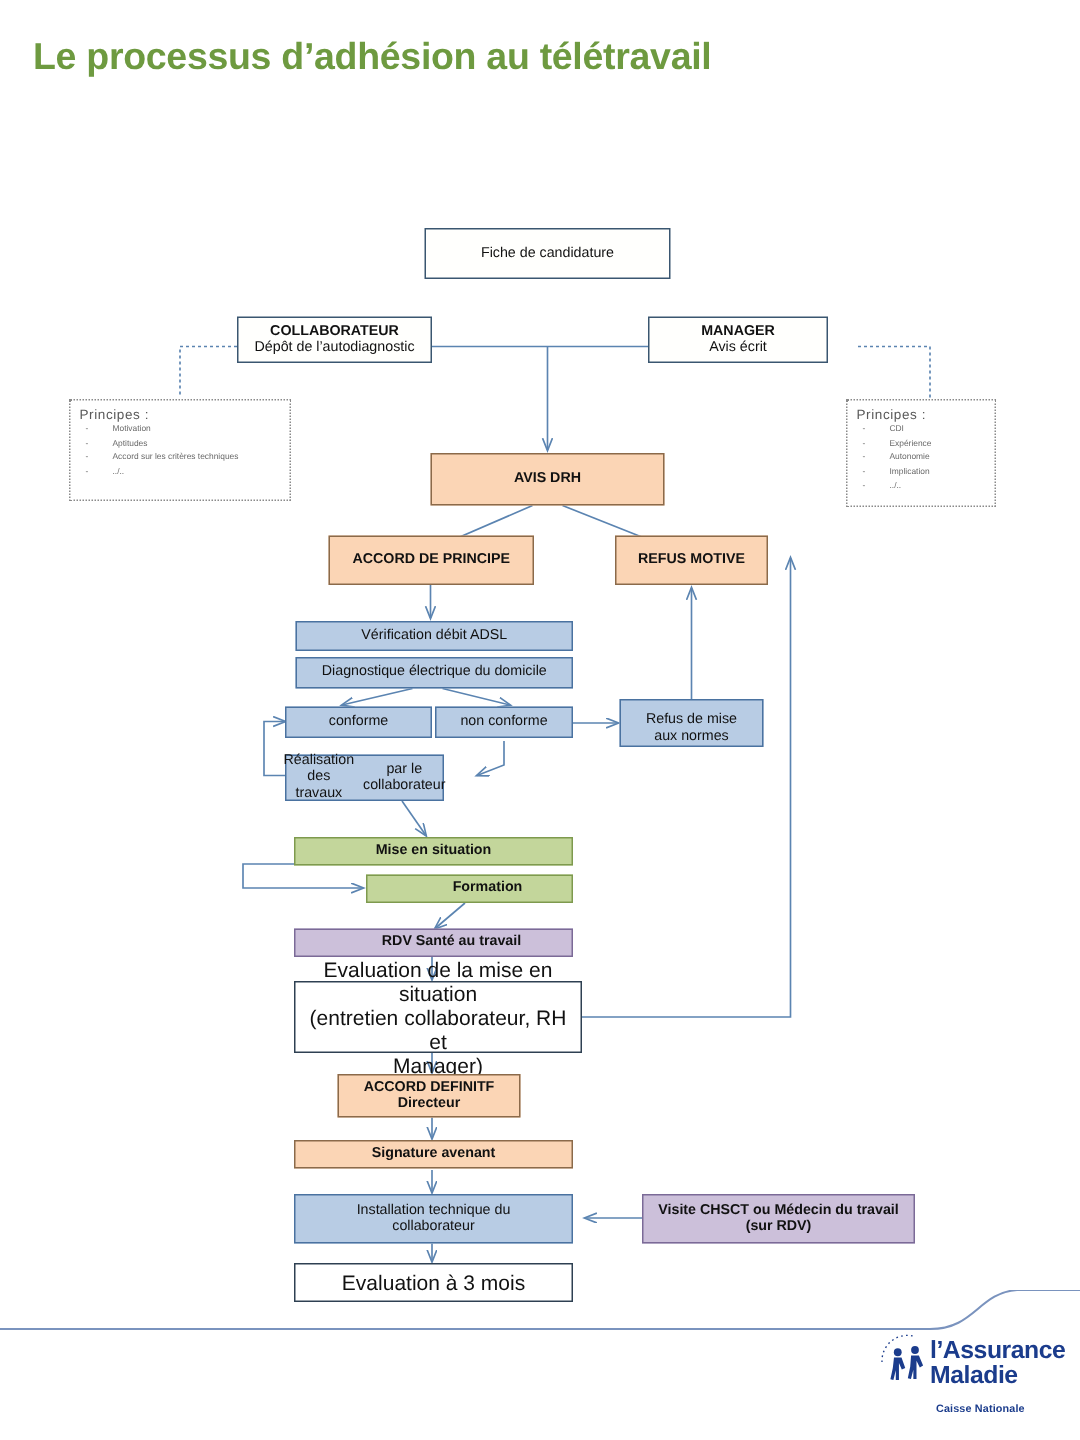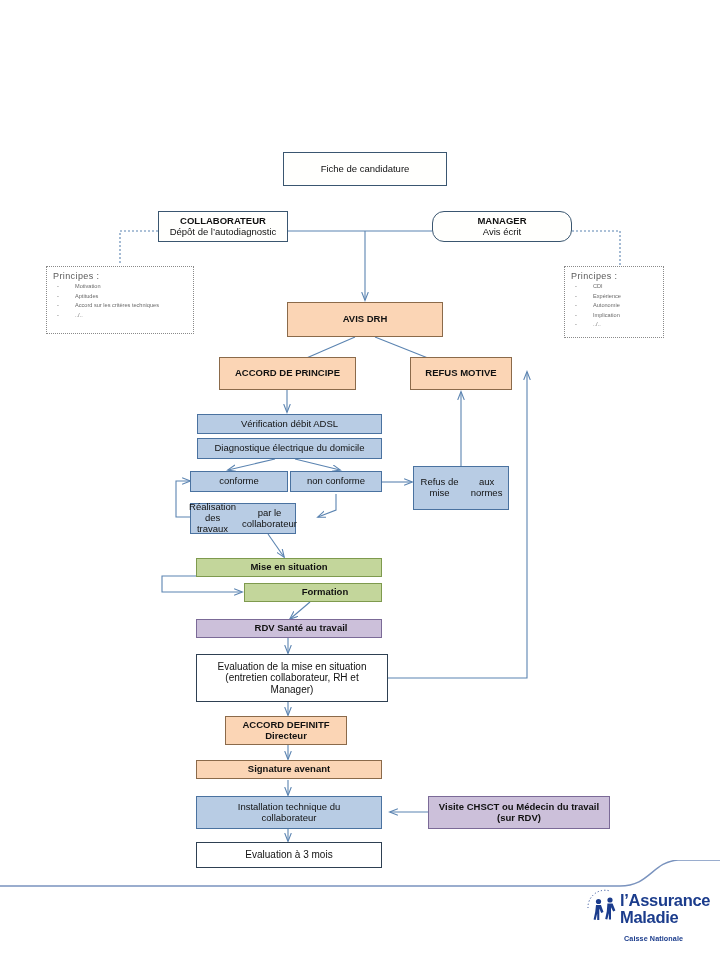--- a/index.html
+++ b/index.html
@@ -28,21 +28,21 @@
     line-height:1.15;
     border:1px solid #41719C;
     background:#FFFFFE;
   }
   .node span{display:block;padding:0 3px;}
   .n-plain{background:#FFFFFD;border:1px solid #3A5670;font-size:9.5px;}
   .n-orange{background:#FBD5B5;border:1px solid #8B6A4A;font-weight:bold;font-size:9.5px;}
   .n-blue{background:#B8CCE4;border:1px solid #4A72A0;font-size:9.5px;}
   .n-green{background:#C3D69B;border:1px solid #7E9A4E;font-weight:bold;font-size:9.5px;}
   .n-purple{background:#CCC0DA;border:1px solid #7B6A97;font-weight:bold;font-size:9.5px;}
-  .n-white{background:#FFFFFF;border:1px solid #2E4052;font-size:10px;}
+  .n-white{background:#FFFFFF;border:1px solid #2E4052;font-size:14px;}
   .bold{font-weight:bold;}
 
   
   .note{
     position:absolute;box-sizing:border-box;
     border:1px dotted #8A8A8A;background:#FFFFFF;
     padding:4px 6px 3px 6px;color:#555555;
   }
   .note .note-title{font-size:9px;color:#5A5A5A;letter-spacing:0.4px;margin-bottom:1px;}
   .note ul{list-style:none;margin:0;padding:0;}
@@ -64,20 +64,21 @@
     position:absolute;left:40px;top:46px;
     font-size:7.2px;font-weight:bold;color:#1B3C8C;letter-spacing:0.1px;
   }
   #logo .logo-mark{position:absolute;left:0px;top:0px;width:40px;height:40px;}
 </style>
 </head>
 <body>
 
 <div id="stage">
 
+  <div id="title">Le processus d’adhésion au télétravail</div>
 
   <svg id="wires" viewBox="0 0 720 960" xmlns="http://www.w3.org/2000/svg">
     <defs>
       <marker id="ah" markerWidth="9" markerHeight="9" refX="7.2" refY="3.2" orient="auto" markerUnits="strokeWidth">
         <path d="M0,0.2 L7.6,3.2 L0,6.2" fill="none" stroke="#5B84B1" stroke-width="1"></path>
       </marker>
     </defs>
     <g fill="none" stroke="#5B84B1" stroke-width="1.1">
 
       <path d="M288,231 L432,231"></path>
@@ -127,21 +128,21 @@
 
   <div class="node n-plain" style="left:283px;top:152px;width:164px;height:34px;">
     <span>Fiche de candidature</span>
   </div>
 
   <div class="node n-plain" style="left:158px;top:211px;width:130px;height:31px;flex-direction:column;justify-content:center;">
     <span class="bold">COLLABORATEUR</span>
     <span>Dépôt de l’autodiagnostic</span>
   </div>
 
-  <div class="node n-plain" style="left:432px;top:211px;width:140px;height:31px;flex-direction:column;justify-content:center;border-radius:12px;">
+  <div class="node n-plain" style="left:432px;top:211px;width:120px;height:31px;flex-direction:column;justify-content:center;">
     <span class="bold">MANAGER</span>
     <span>Avis écrit</span>
   </div>
 
   <div class="node n-orange" style="left:287px;top:302px;width:156px;height:35px;">
     <span>AVIS DRH</span>
   </div>
 
   <div class="node n-orange" style="left:219px;top:357px;width:137px;height:33px;">
     <span>ACCORD DE PRINCIPE</span>
@@ -160,21 +161,21 @@
   </div>
 
   <div class="node n-blue" style="left:190px;top:471px;width:98px;height:21px;">
     <span>conforme</span>
   </div>
 
   <div class="node n-blue" style="left:290px;top:471px;width:92px;height:21px;">
     <span>non conforme</span>
   </div>
 
-  <div class="node n-blue" style="left:413px;top:466px;width:96px;height:44px;flex-direction:row;justify-content:flex-start;">
+  <div class="node n-blue" style="left:413px;top:466px;width:96px;height:32px;flex-direction:column;justify-content:flex-end;">
     <span>Refus de mise</span>
     <span>aux normes</span>
   </div>
 
   <div class="node n-blue" style="left:190px;top:503px;width:106px;height:31px;flex-direction:row;justify-content:center;">
     <span>Réalisation des travaux</span>
     <span>par le collaborateur</span>
   </div>
 
   <div class="node n-green" style="left:196px;top:558px;width:186px;height:19px;">

